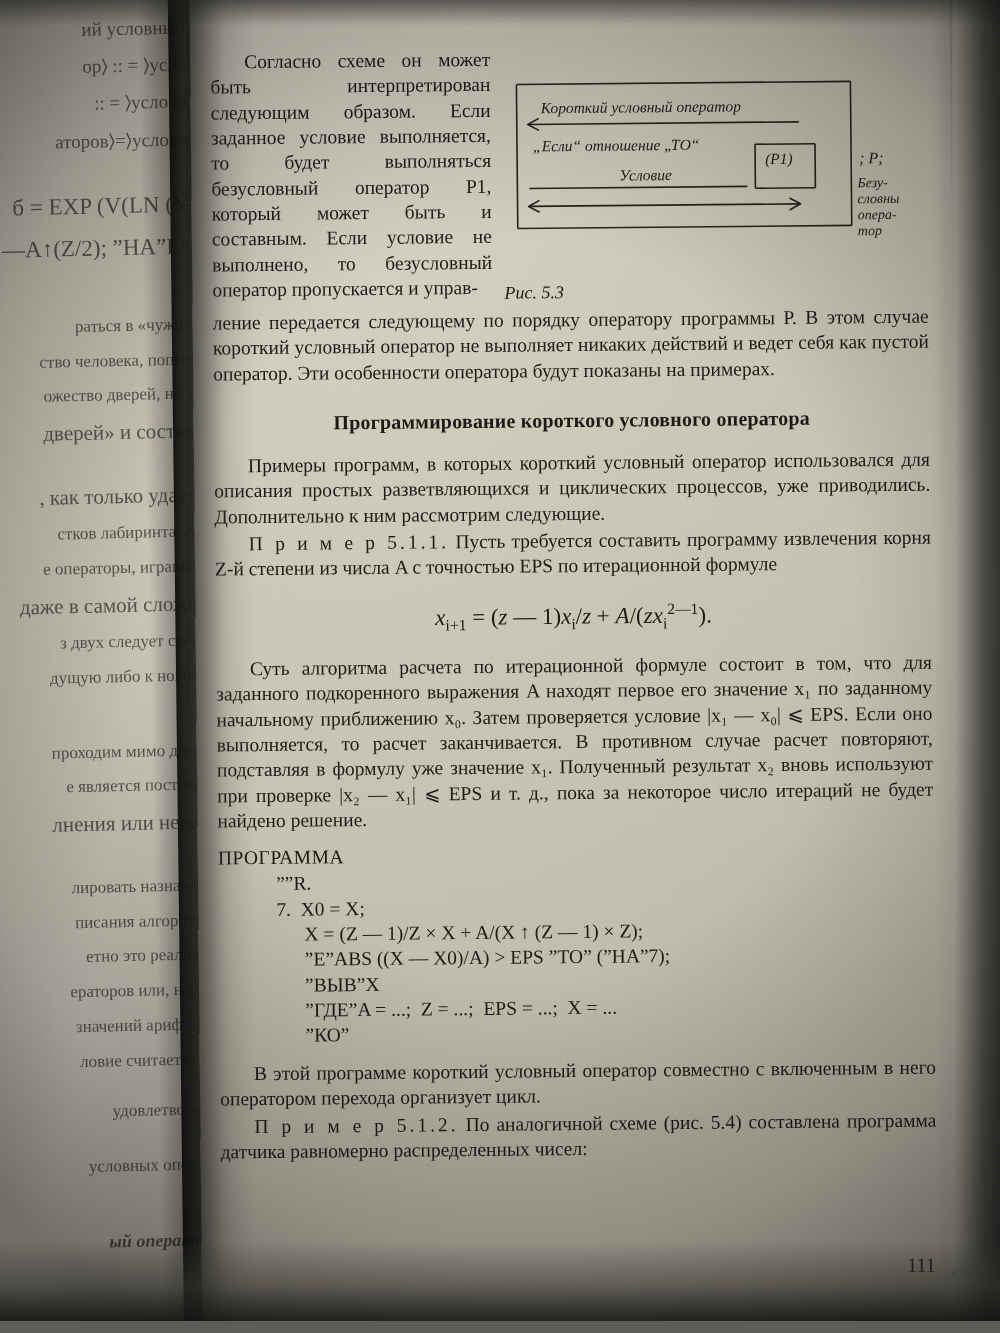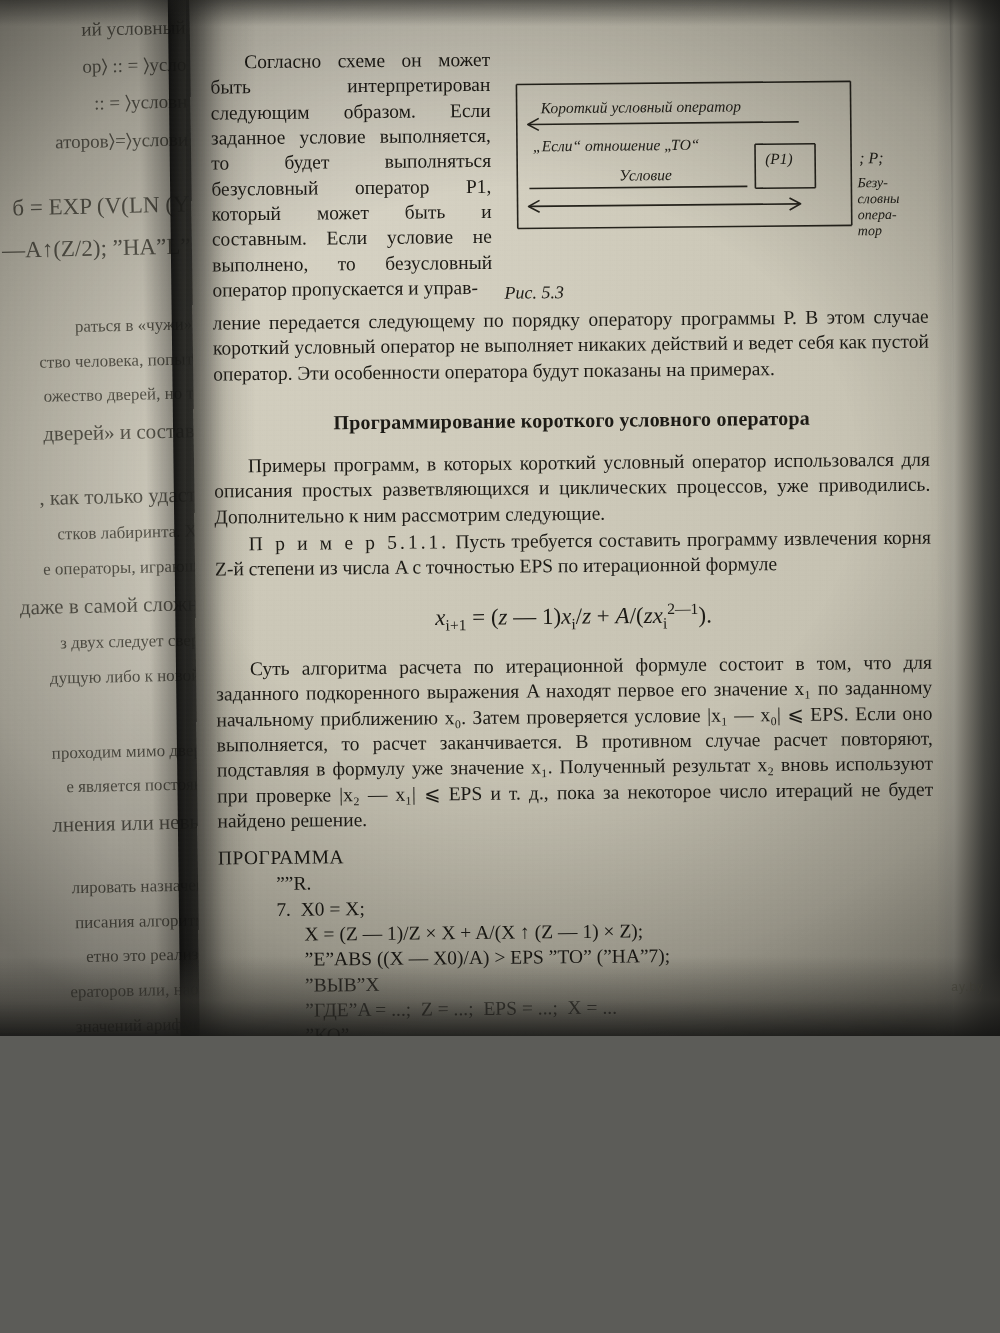--- a/index.html
+++ b/index.html
@@ -3,21 +3,21 @@
 <meta charset="utf-8">
 <style>
   html, body {
     margin: 0;
     padding: 0;
     background: #5c5c58;
   }
   #page {
     position: relative;
     width: 1000px;
-    height: 1036px;
+    height: 1321px;
     overflow: hidden;
     background: #6f6f68;
     font-family: "Liberation Serif", serif;
   }
 
   
   .bg-dark-left {
     position: absolute;
     left: 0; top: 0;
     width: 1000px; height: 1333px;

